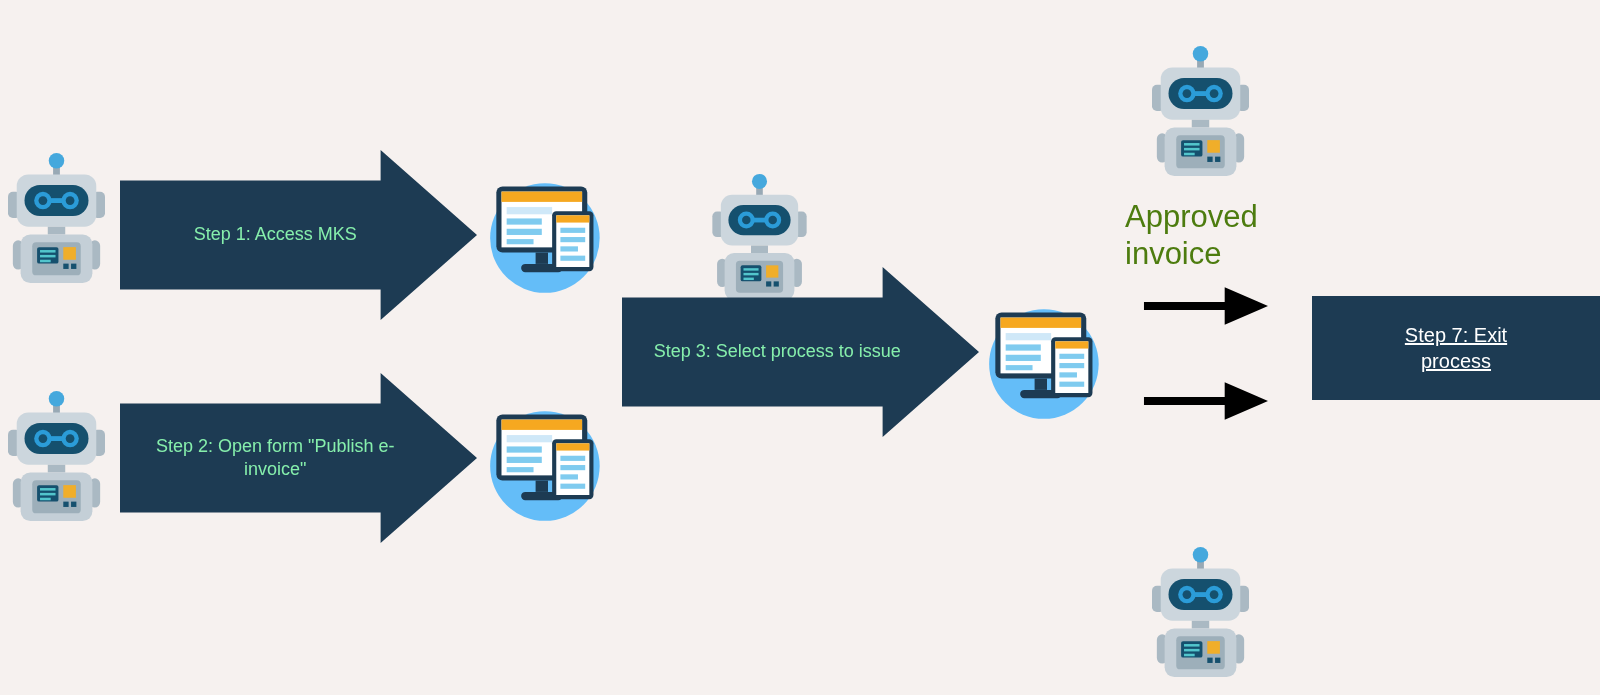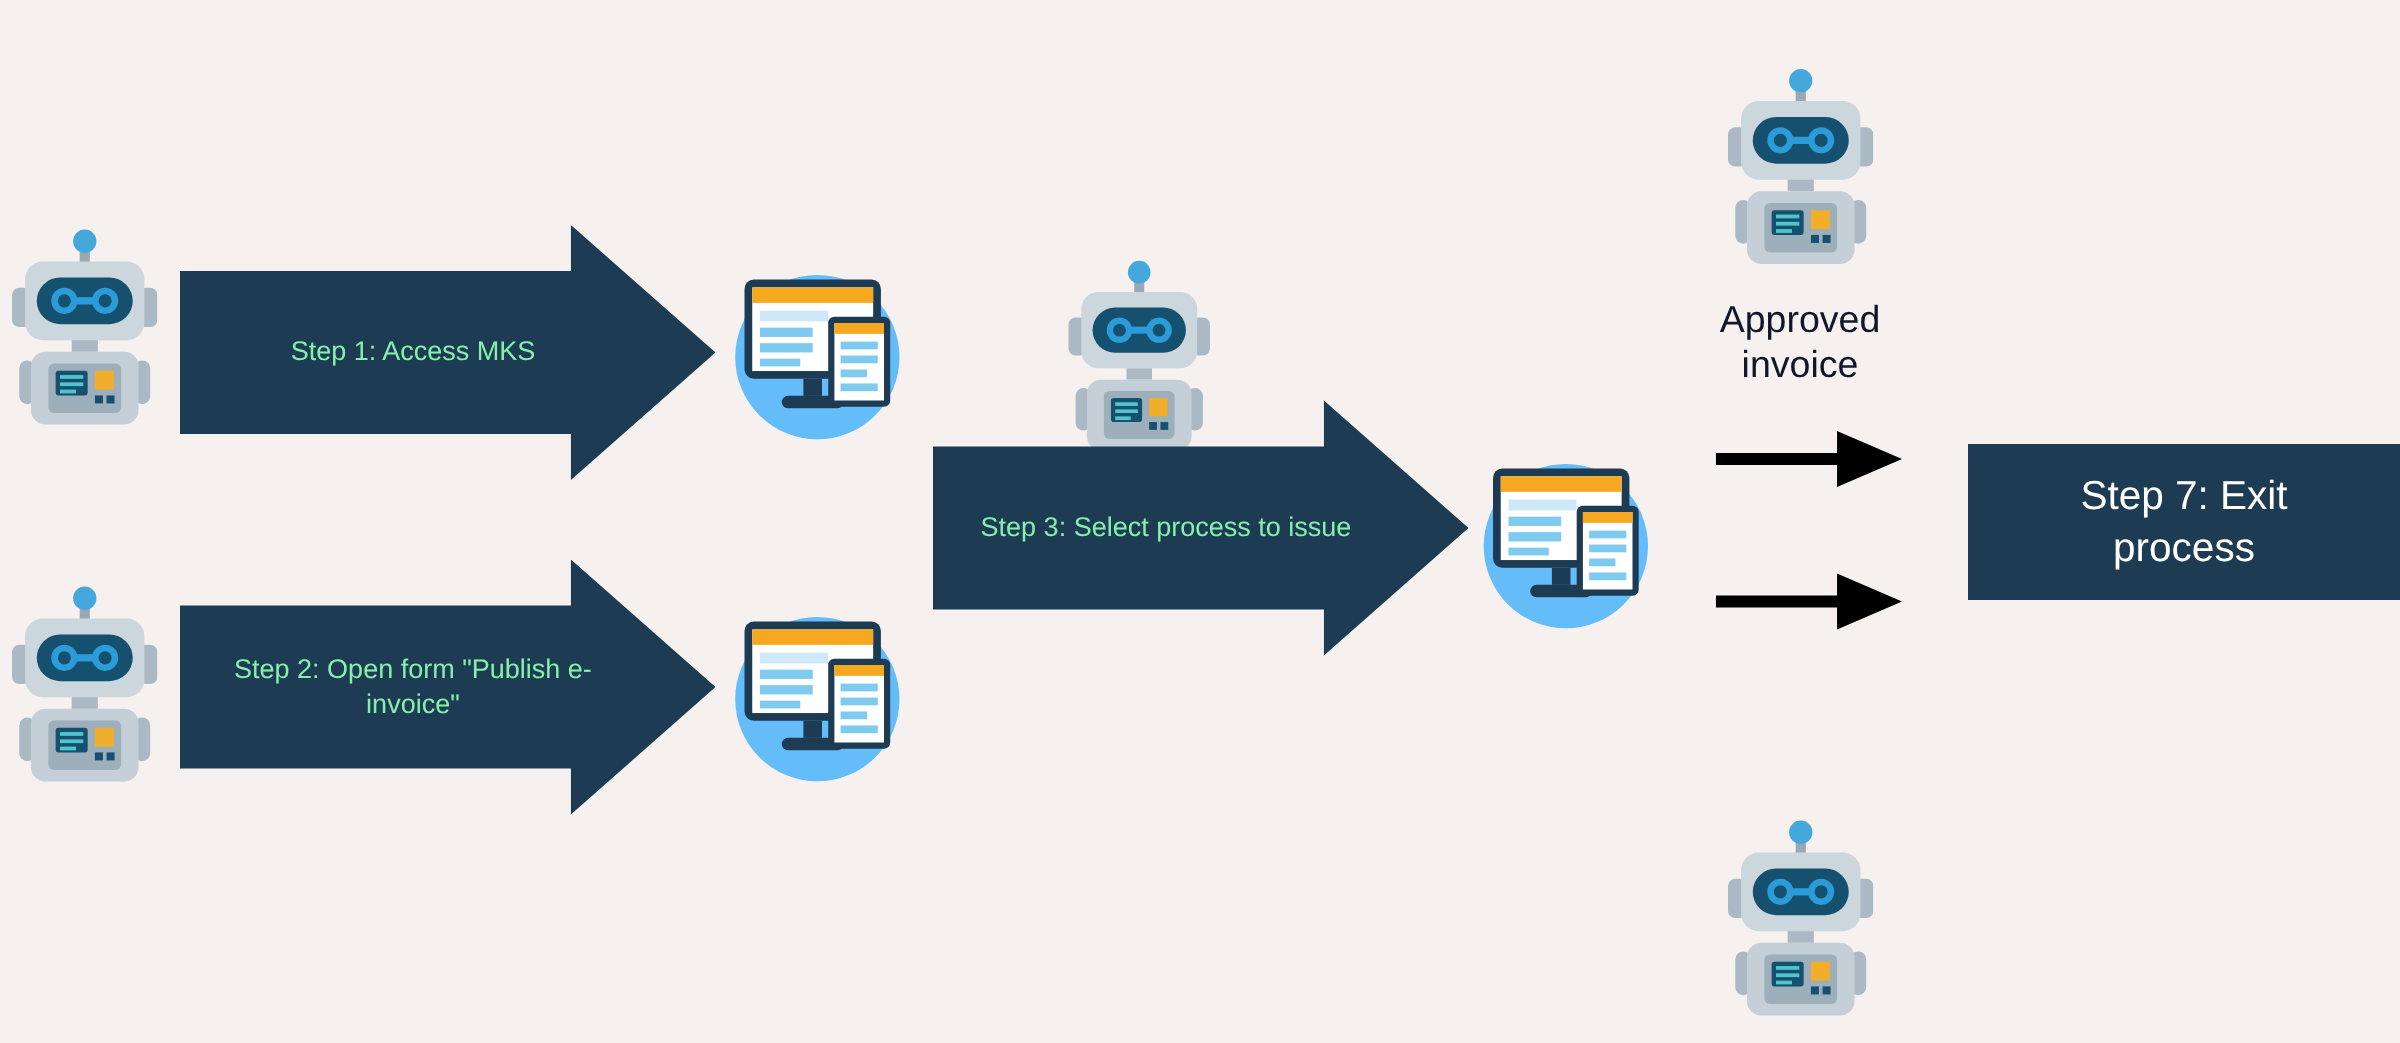--- a/index.html
+++ b/index.html
@@ -37,33 +37,33 @@
   
   .exit-box {
     position: absolute;
     left: 1312px; top: 296px;
     width: 288px; height: 104px;
     background: #1d3b53;
     display: flex; align-items: center; justify-content: center;
   }
   .exit-text {
     color: #ffffff;
-    font-size: 27px;
+    font-size: 20px;
     line-height: 1.3;
     text-align: center;
     max-width: 170px;
+    text-decoration: underline;
   }
 
   
   .branch-label {
     position: absolute;
     width: 150px;
-    text-align: center;
-    color: #0f172a;
-    font-size: 25px;
+    color: #4d7c0f;
+    font-size: 31px;
     line-height: 1.2;
   }
 
   
   .icon { position: absolute; display: block; }
   .robot1   { left: 8px;    top: 150px; width: 97px;  height: 138px; }
   .robot2   { left: 8px;    top: 388px; width: 97px;  height: 138px; }
   .robot3   { left: 712px;  top: 172px; width: 95px;  height: 132px; }
   .robot4   { left: 1152px; top: 42px;  width: 97px;  height: 140px; }
   .robot5   { left: 1152px; top: 543px; width: 97px;  height: 140px; }

